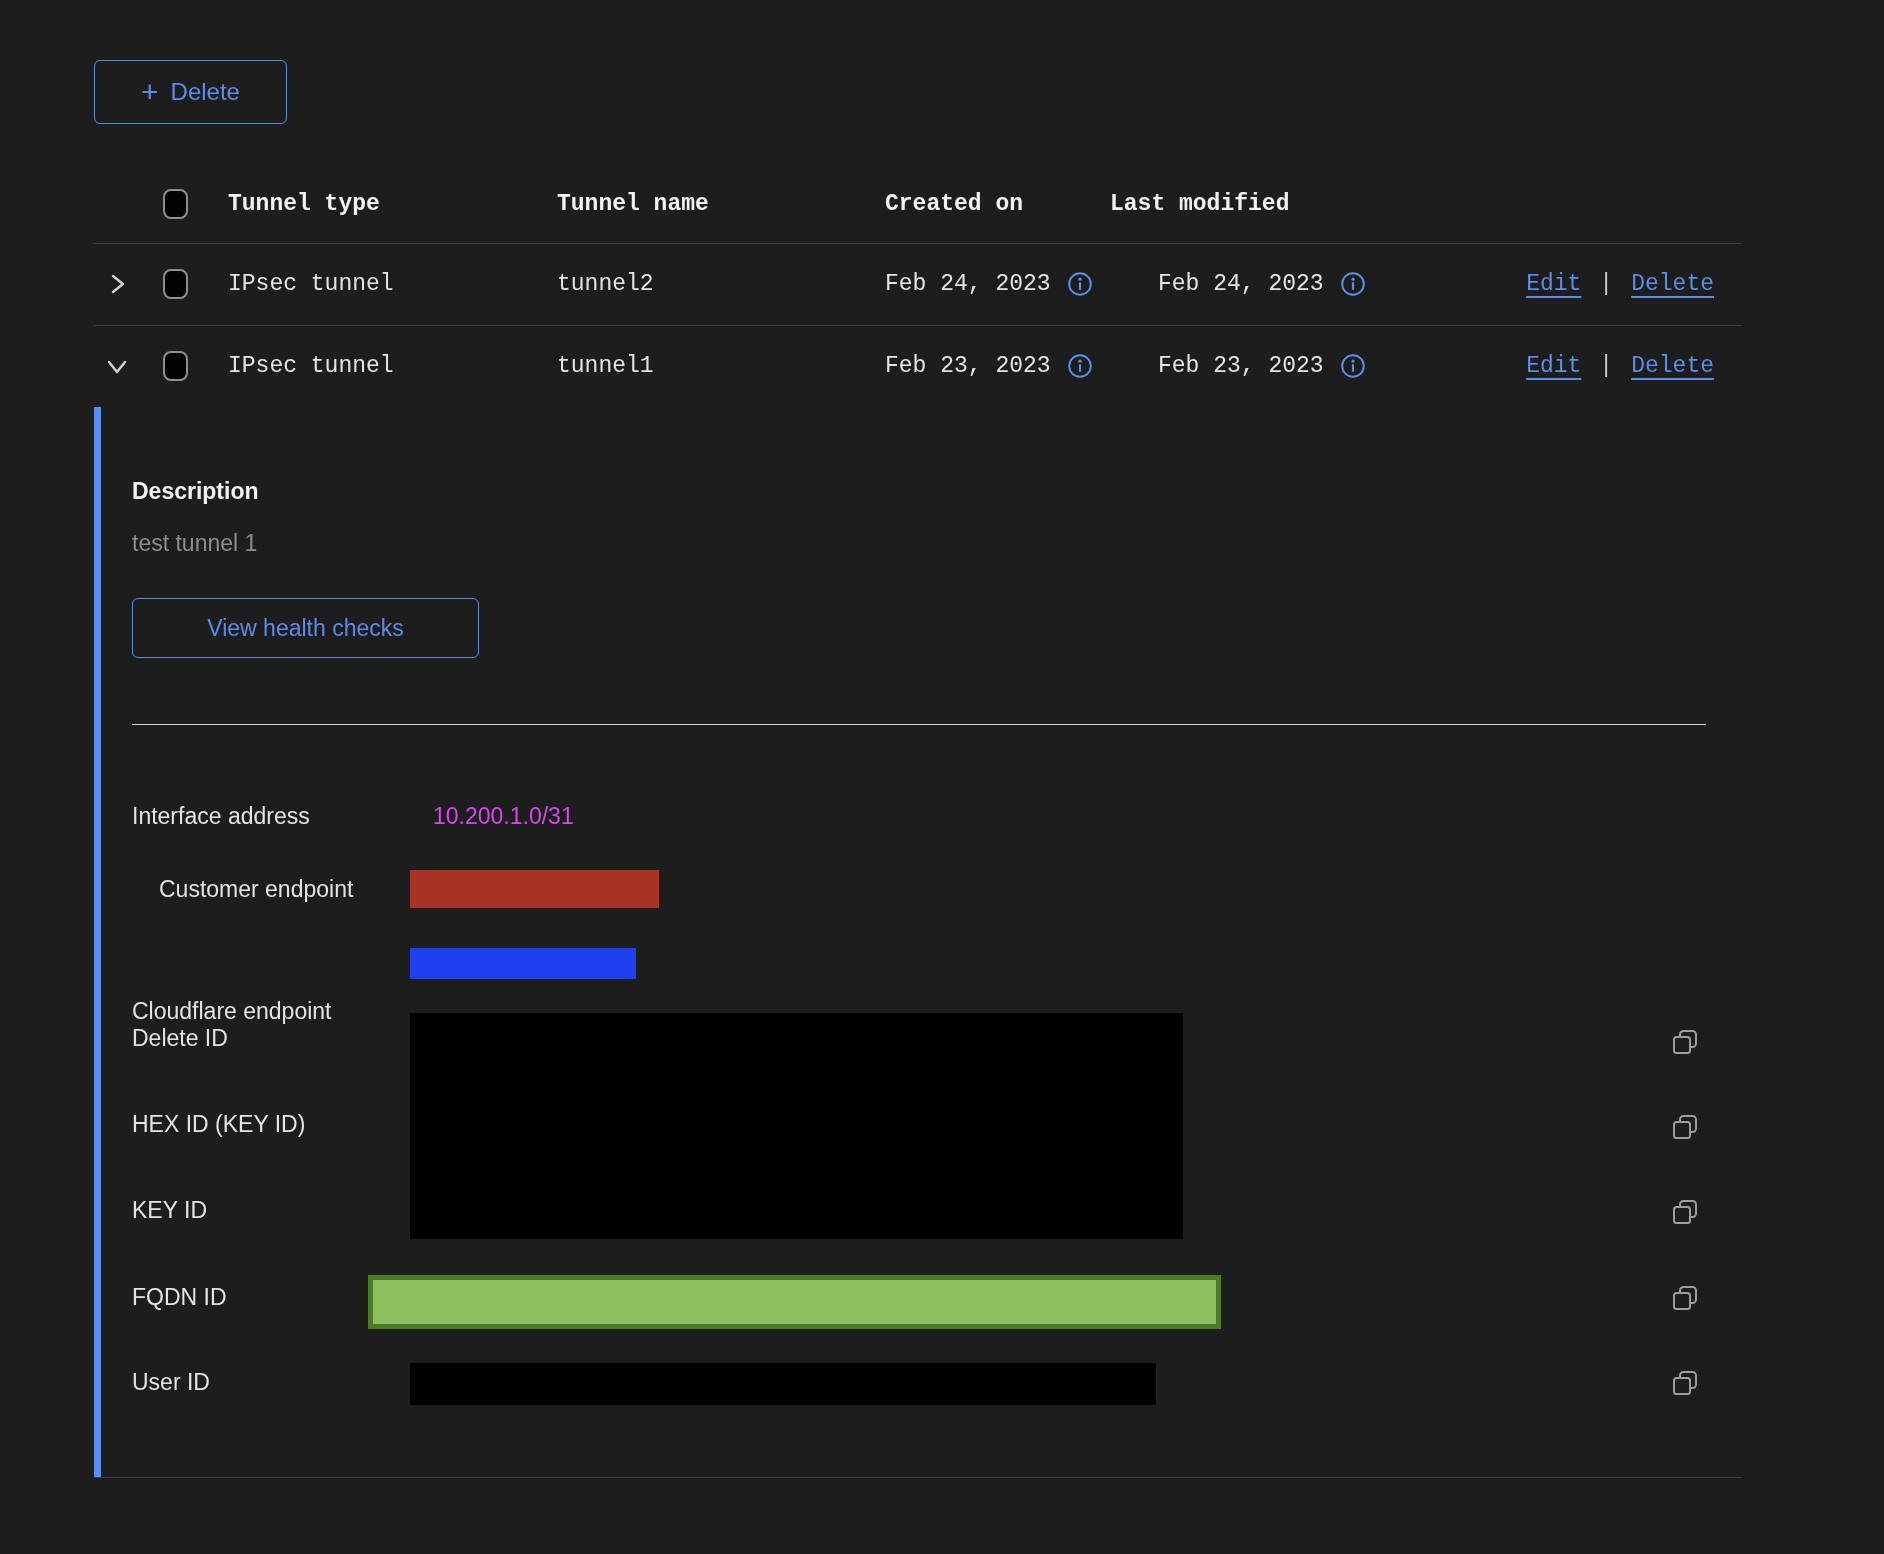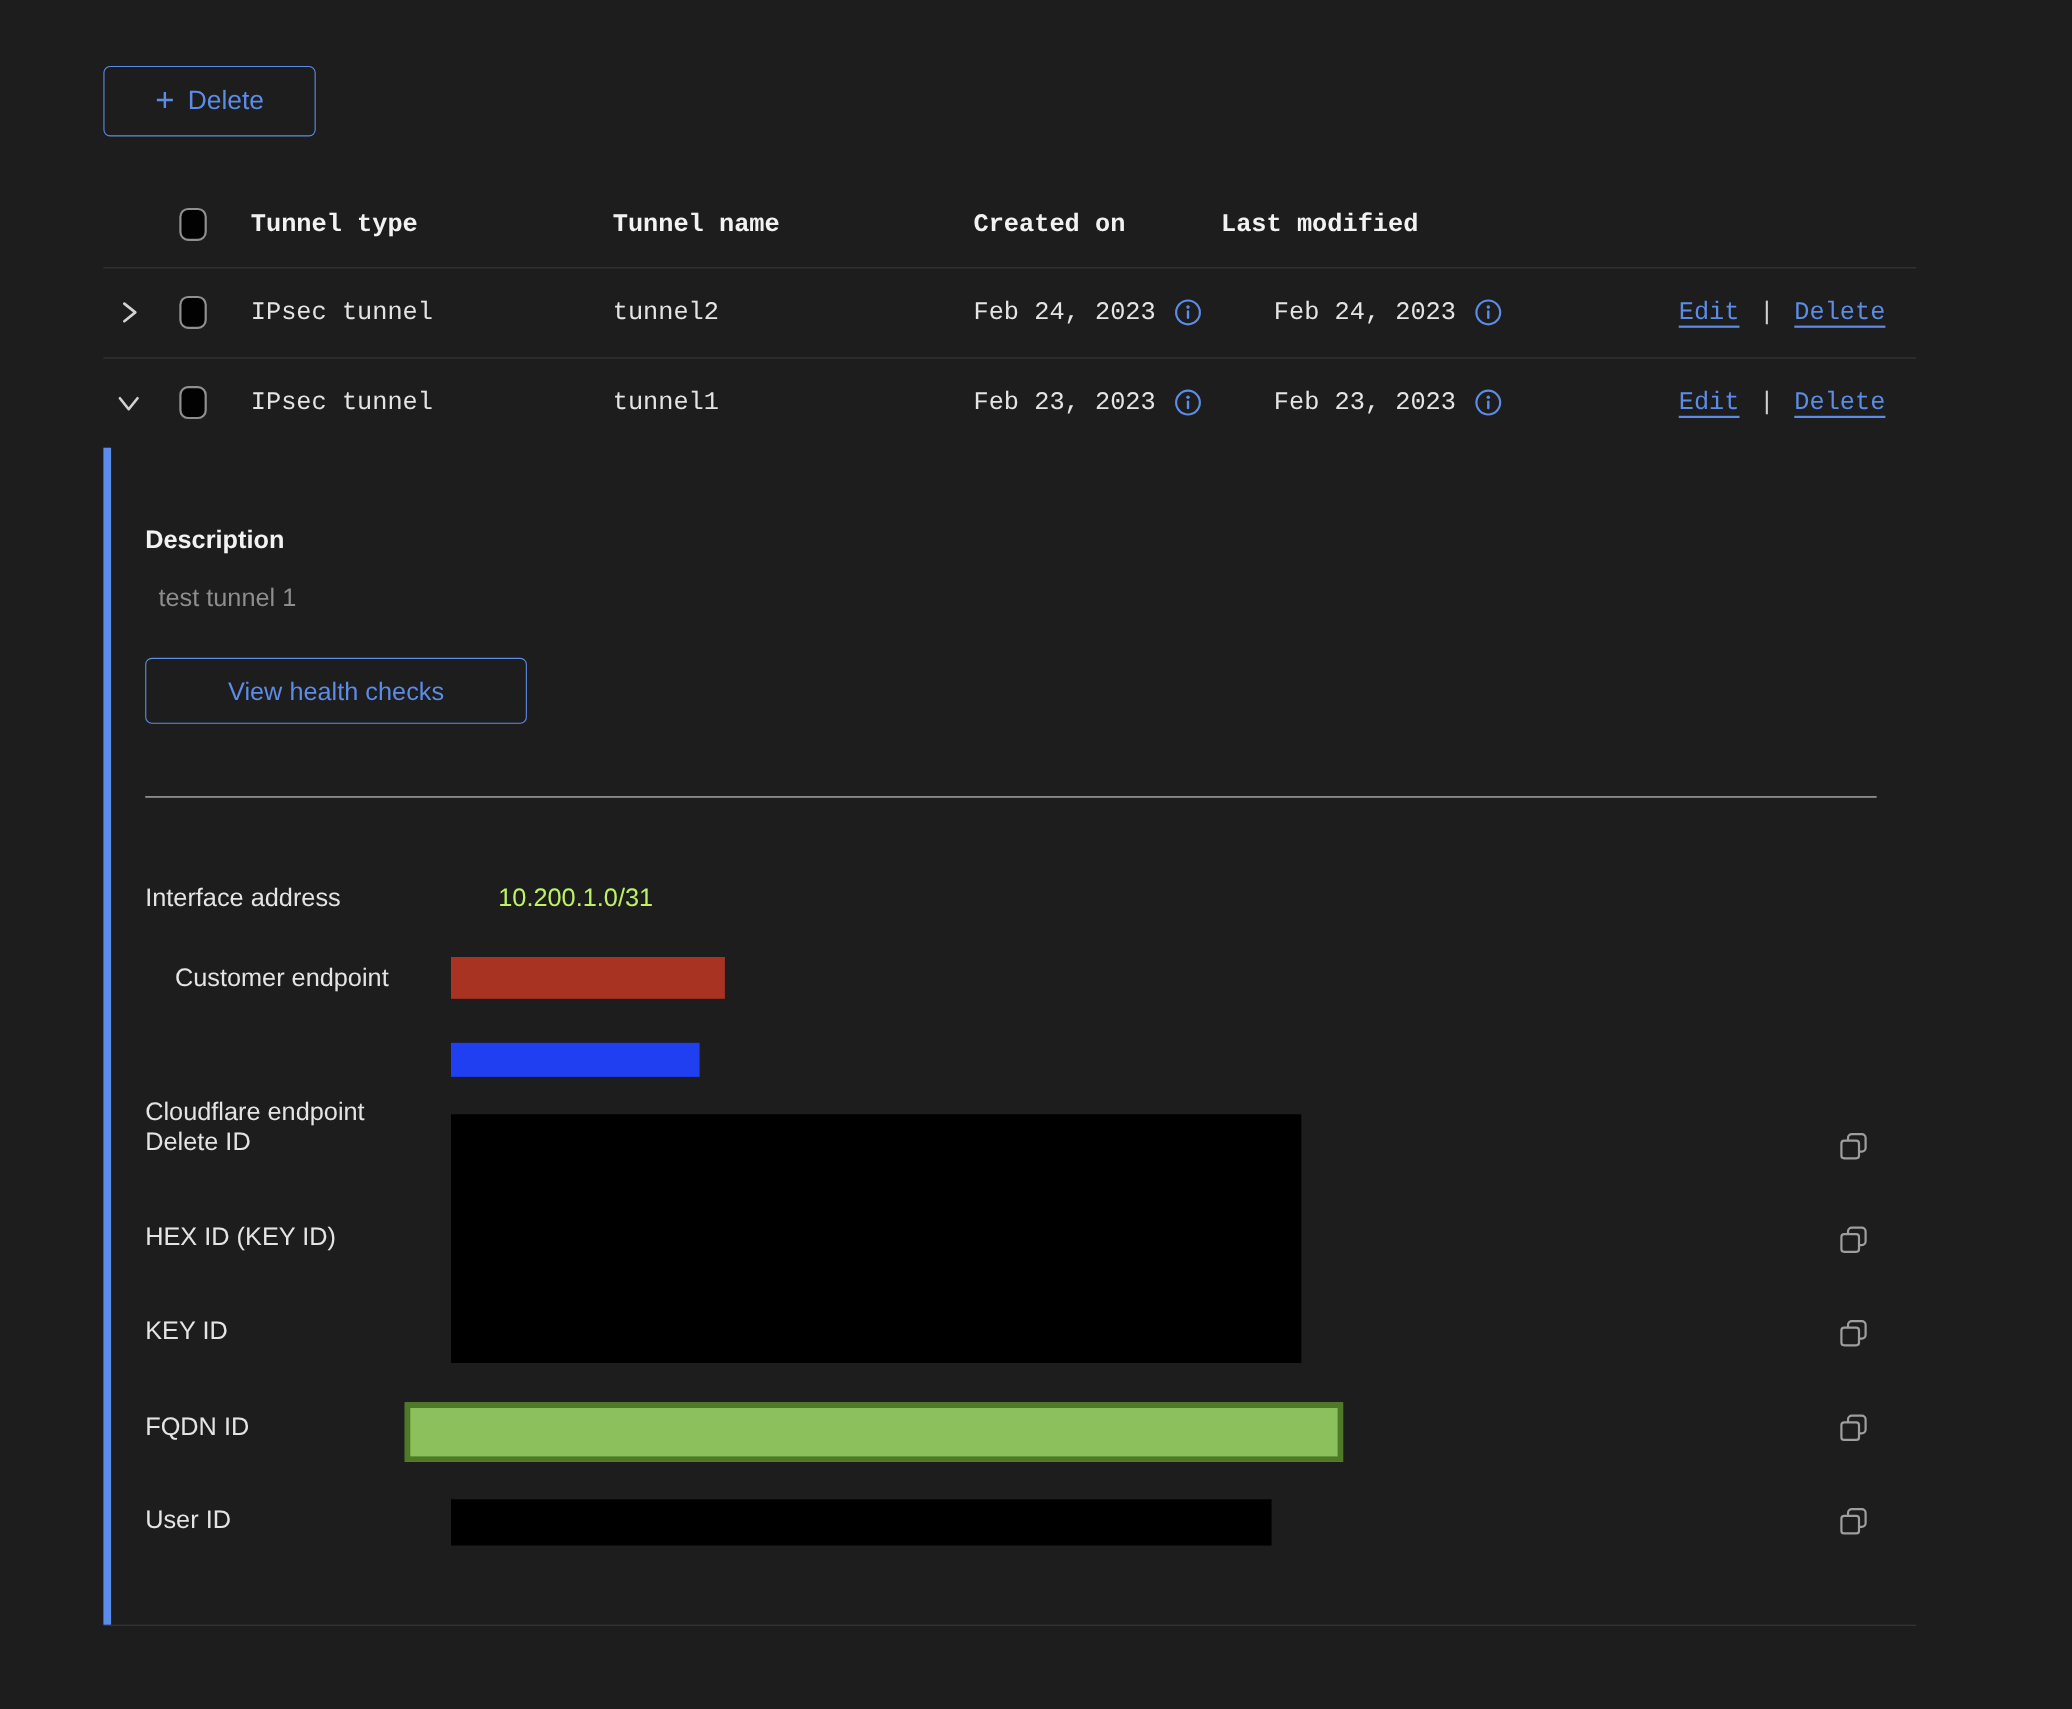--- a/index.html
+++ b/index.html
@@ -16,22 +16,22 @@
   }
   .hdr{font-weight:bold;color:#f2f2f2;}
   .trow{position:absolute;left:94px;width:1648px;font-family:Liberation Mono, monospace;}
   .bline{border-bottom:1px solid #39393b;}
   .cell{position:absolute;top:50%;transform:translateY(-50%);white-space:nowrap;}
   .flexcell{display:flex;align-items:center;gap:16px;}
   .checkbox{width:25px;height:30px;border:2px solid #8f8f8f;border-radius:8px;background:#020202;box-sizing:border-box;cursor:pointer;}
   .link{text-decoration:underline;text-underline-offset:6px;text-decoration-thickness:1.5px;cursor:pointer;}
   .sep{color:#cfcfcf;}
   .label{position:absolute;transform:translateY(-50%);white-space:nowrap;}
-  .gray{color:#8d8d8d;margin-left:12px;}
-  .value{color:#bef264;margin-left:20px;}
+  .gray{color:#8d8d8d;}
+  .value{color:#d946ef;}
   .divider{position:absolute;height:1px;background:#d4d4d4;}
   .redact{position:absolute;}
   .copy-btn{position:absolute;width:30px;height:30px;cursor:pointer;color:#9e9e9e;background:none;border:none;padding:0;}
   .chev{cursor:pointer;display:block;}
   .expander{position:absolute;left:94px;top:407px;width:1648px;height:1070px;border-bottom:1px solid #39393b;box-sizing:content-box;}
   .expander-bar{position:absolute;left:0;top:0;width:7px;height:100%;}
 </style>
 </head>
 <body>
 

